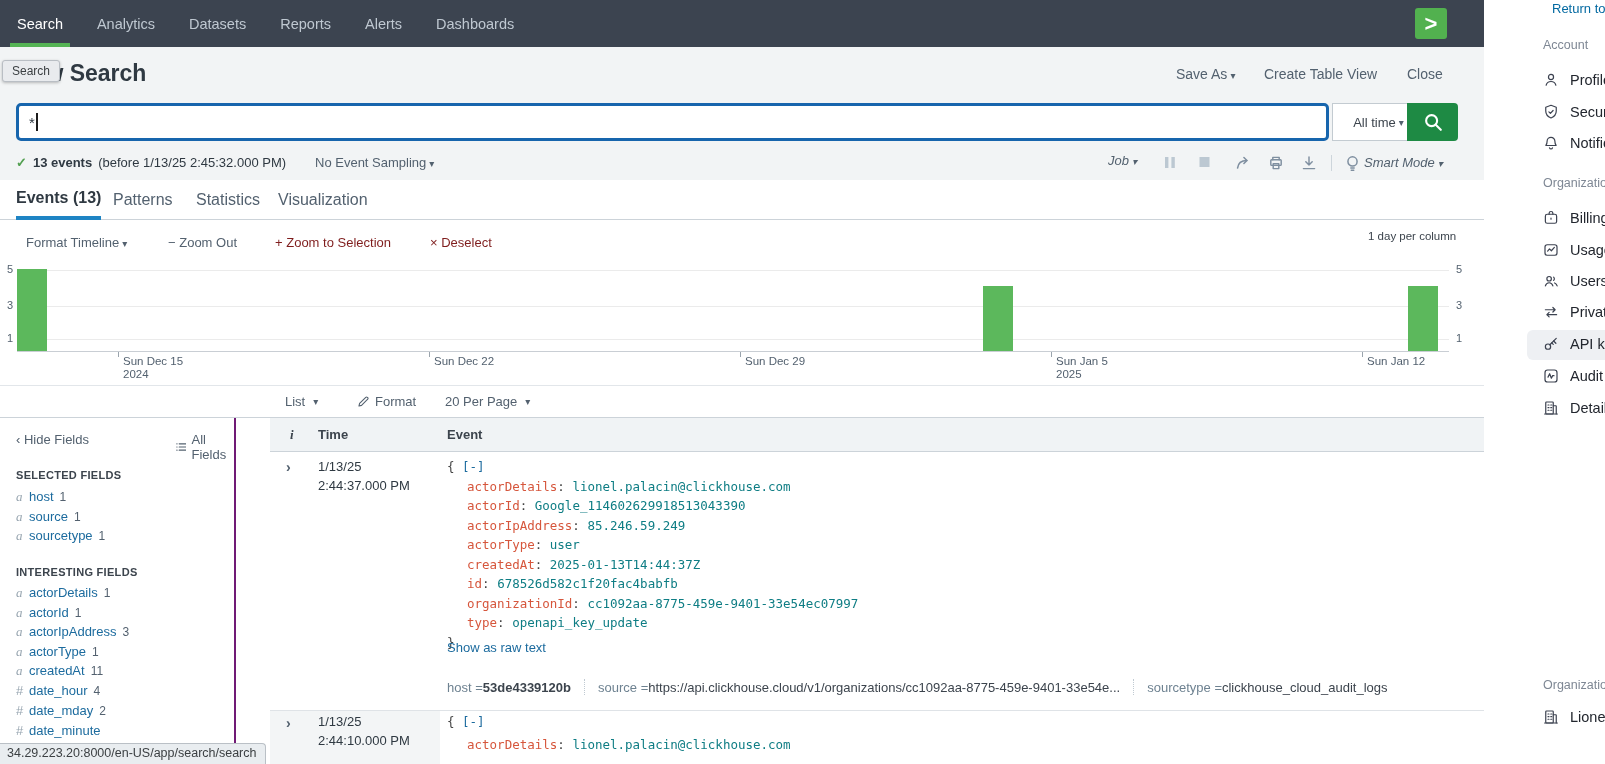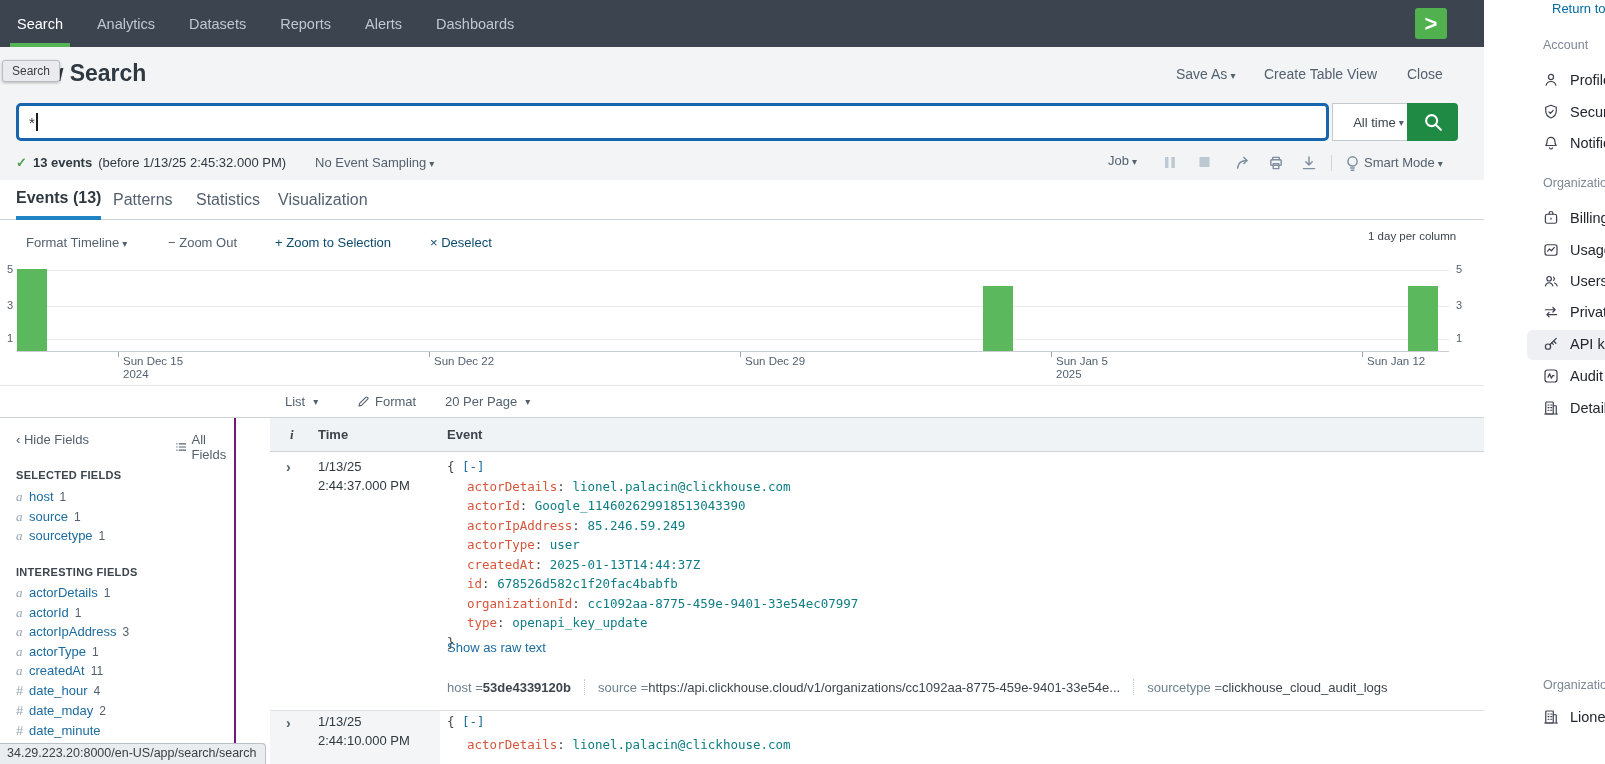--- a/index.html
+++ b/index.html
@@ -28,36 +28,36 @@
   .time-range { position:absolute; left:1332px; top:56px; width:93px; height:38px; background:#fff; border:1px solid #c3cbd1; font-size:13px; color:#3c444d; display:flex; align-items:center; justify-content:center; cursor:pointer; }
   .search-btn { position:absolute; left:1407px; top:56px; width:51px; height:38px; background:#1e8a44; border-radius:0 4px 4px 0; display:flex; align-items:center; justify-content:center; cursor:pointer; }
 
   
   .job-bar { position:absolute; left:0; top:148px; width:1484px; height:32px; font-size:13px; }
   .check { color:#53a051; font-size:13px; font-weight:bold; }
   .jb-left { position:absolute; left:16px; top:7px; display:flex; gap:6px; align-items:center; }
   .jb-count { font-weight:bold; color:#2f3942; }
   .jb-before { color:#2f3942; }
   .jb-sampling { position:absolute; left:315px; top:7px; color:#53616f; cursor:pointer; }
-  .jb-ctl { position:absolute; top:5px; color:#53616f; cursor:pointer; }
+  .jb-ctl { position:absolute; top:5px; color:#53616f; cursor:pointer;font-style:italic; }
   .jb-ico { position:absolute; top:7px; width:18px; height:16px; cursor:pointer; }
   .jb-ico svg { stroke:#7f8fa0; fill:none; stroke-width:1.8; stroke-linecap:round; stroke-linejoin:round; }
   .jb-ico.disabled svg { stroke:#bcc8d2; }
   .jb-ico.fillico svg { fill:#bcc8d2; stroke:none; }
   .jb-sep { position:absolute; left:1331px; top:7px; width:1px; height:16px; background:#cdd5db; }
 
   
   .tabs { position:absolute; left:0; top:180px; width:1484px; height:40px; background:#fff; border-bottom:1px solid #ccd3d9; }
   .tab { position:absolute; top:0; height:40px; display:flex; align-items:center; font-size:16px; color:#53616f; cursor:pointer; }
   .tab.active { color:#2f3942; font-weight:bold; border-bottom:4px solid #1e84c4; }
 
   
   .timeline { position:absolute; left:0; top:220px; width:1484px; height:165px; background:#fff; }
   .tl-ctl { position:absolute; top:15px; font-size:13px; color:#53616f; cursor:pointer; white-space:nowrap; }
-  .tl-ctl.disabled { color:#0c4a6e; cursor:default; }
+  .tl-ctl.disabled { color:#7f1d1d; cursor:default; }
   .tl-scale { position:absolute; left:1368px; top:10px; font-size:11.5px; color:#3c444d; }
   .plot { position:absolute; left:17px; top:42px; width:1432px; height:90px; border-bottom:1px solid #c9ced4; }
   .gridline { position:absolute; left:0; width:100%; height:1px; background:#ebebeb; }
   .bar { position:absolute; bottom:0; width:30px; background:#5cb85c; cursor:pointer; }
   .ylab { position:absolute; width:12px; font-size:11px; color:#53616f; text-align:right; }
   .ylabR { position:absolute; font-size:11px; color:#53616f; }
   .xtickmark { position:absolute; top:132px; width:1px; height:5px; background:#9aa4ad; }
   .xlab { position:absolute; top:135px; font-size:11.5px; color:#53616f; line-height:13px; white-space:nowrap; }
 
   

